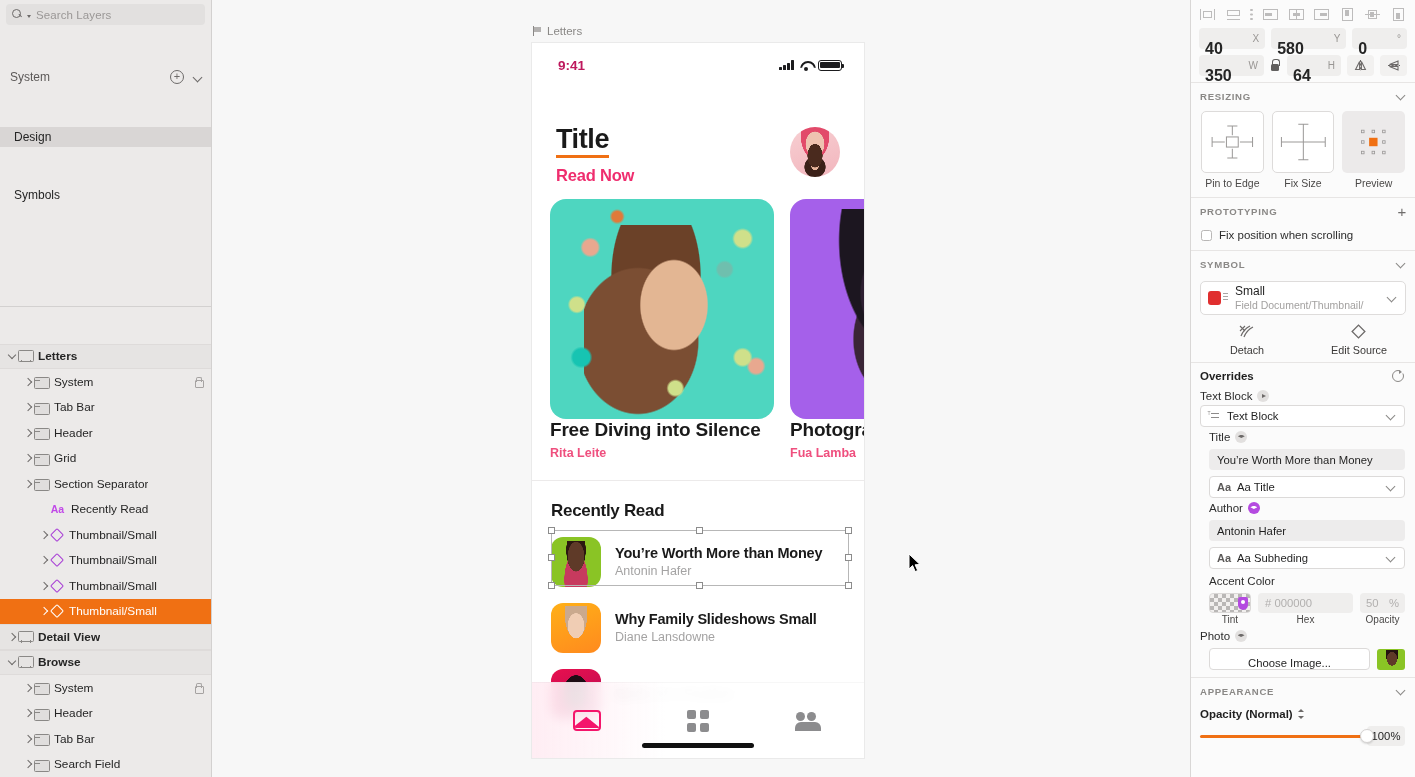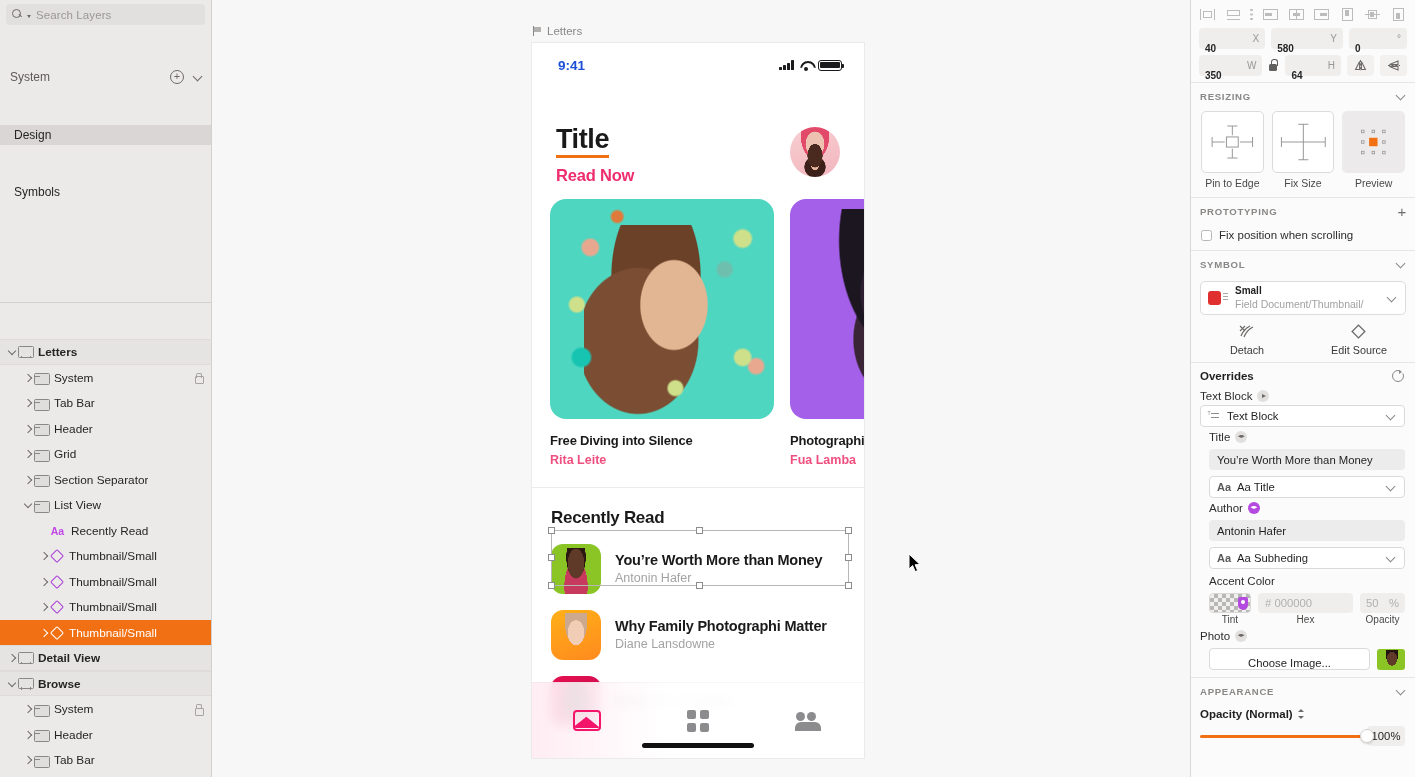--- a/index.html
+++ b/index.html
@@ -145,21 +145,21 @@
   .flag-ic::before{content:"";position:absolute;left:0;top:0;width:1.3px;height:10px;background:#8a8886;}
   .flag-ic::after{content:"";position:absolute;left:1.3px;top:0.5px;width:7px;height:5px;background:#b3b1b0;}
 
   .phone {
     position: absolute; left: 320px; top: 43px; width: 332px; height: 715px;
     background: #ffffff; overflow: hidden;
     box-shadow: 0 0 0 1px rgba(0,0,0,0.05);
   }
   .statusbar {
     height: 44px; display:flex; align-items:center; justify-content:space-between;
-    padding: 0 22px 0 26px; font-size: 13.5px; font-weight: bold; color:#1d4ed8;
+    padding: 0 22px 0 26px; font-size: 13.5px; font-weight: bold; color:#be185d;
   }
   .sb-right { display:flex; align-items:center; gap:5px; }
   .sig { display:flex; align-items:flex-end; gap:1.5px; height:10px; }
   .sig i { width:2.6px; background:#1c1c1e; border-radius:.6px; display:block; }
   .sig i:nth-child(1){height:3.5px}.sig i:nth-child(2){height:5.5px}
   .sig i:nth-child(3){height:7.5px}.sig i:nth-child(4){height:10px}
   .wifi { width:14px;height:10px;position:relative; }
   .wifi::before{
     content:"";position:absolute;left:1px;top:1px;width:12px;height:12px;
     border:2px solid #1c1c1e;border-radius:50%;
@@ -221,21 +221,21 @@
       radial-gradient(circle at 30% 8%,#e07a3a 0 2%,transparent 3%);
   }
   .card-img.purple { background:#a560ea; }
   .card-img.purple::before{
     content:"";position:absolute;left:10px;top:10px;width:190px;height:210px;
     background:
       radial-gradient(ellipse at 56% 40%, #2e2032 0 30%, transparent 31%),
       radial-gradient(ellipse at 60% 15%, #1c1620 0 46%, transparent 47%),
       radial-gradient(ellipse at 52% 62%, #3a2536 0 32%, transparent 33%);
   }
-  .card-ttl { font-size:13px; font-weight:bold; color:#1a1a1a; margin-top:14px; letter-spacing:-0.2px; white-space:nowrap;}
+  .card-ttl { font-size:19px; font-weight:bold; color:#1a1a1a; letter-spacing:-0.2px; white-space:nowrap;}
   .card-auth { font-size:12.5px; font-weight:bold; color:#ef4f7e; margin-top:5px; }
 
   .sec-sep { height:1px; background:#eceaea; margin: 20px 0 0 0; }
 
   .list-head { font-size:17px; font-weight:bold; color:#1a1a1a; padding: 20px 0 0 19px; letter-spacing:-0.3px;}
 
   .list { padding: 13px 0 0 19px; }
   .list-item { display:flex; align-items:center; gap:14px; height:56px; margin-bottom:10px; }
   .thumb { width:50px;height:50px;border-radius:12px;flex:0 0 50px;overflow:hidden;position:relative; }
   .thumb.green { background:#8ac425; }
@@ -313,21 +313,21 @@
   .dots { width:3px;height:13px;position:relative;opacity:.55;}
   .dots::before,.dots::after{content:"";position:absolute;left:0;width:2.4px;height:2.4px;background:#8c8a89;border-radius:50%;}
   .dots::before{top:1px;box-shadow:0 4.5px 0 #8c8a89;}
   .dots::after{top:10px;}
 
   .field-row { display:flex; align-items:center; gap:6px; padding:0 8px 6px 8px; }
   .fld {
     background:#efeeed; border-radius:4px; height:21px; display:flex; align-items:center;
     padding:0 6px; flex:1 1 auto; justify-content:space-between;
   }
-  .fld .v { font-size:10px; color:#252525; font-weight:bold;margin-top:20px;}
+  .fld .v { font-size:16px; color:#252525; font-weight:bold;margin-top:20px;}
   .fld .u { font-size:10px; color:#999694; }
   .icon-btn {
     width:27px;height:21px;background:#f2f1f0;border-radius:4px;display:flex;
     align-items:center;justify-content:center; flex:0 0 27px;
   }
   .lock-small { width:11px;height:13px;position:relative;flex:0 0 11px;opacity:.8;}
   .lock-small::before{content:"";position:absolute;left:1px;top:5px;width:8px;height:7px;background:#3c3a39;border-radius:1.5px;}
   .lock-small::after{content:"";position:absolute;left:2.2px;top:0px;width:5.4px;height:6px;border:1.4px solid #3c3a39;border-bottom:none;border-radius:3px 3px 0 0;}
 
   .sec-head {
@@ -348,21 +348,21 @@
   .cbox { width:11px;height:11px;border:1px solid #b9b7b6;border-radius:2.5px;background:#fff;flex:0 0 11px;}
 
   .sym-card {
     margin:4px 9px 0 9px; border:1px solid #dedcdb; border-radius:5px; background:#fff;
     height:34px; display:flex; align-items:center; padding:0 7px; gap:7px;
   }
   .sym-thumb { width:20px;height:17px;position:relative;flex:0 0 20px; }
   .sym-thumb .sq { position:absolute;left:0;top:1px;width:13px;height:14px;background:#e02f2f;border-radius:3px;}
   .sym-thumb .li { position:absolute;right:0;top:3px;width:5px;height:1.2px;background:#a9a7a6;
     box-shadow:0 3px 0 #a9a7a6, 0 6px 0 #a9a7a6;}
-  .sym-name { font-size:10px;font-weight:bold;color:#1f1f1f;line-height:1.25; }
+  .sym-name { font-size:12px;font-weight:normal;color:#1f1f1f;line-height:1.25; }
   .sym-path { font-size:10.5px;color:#a3a1a0;line-height:1.25; }
 
   .detach-row { display:flex; padding:8px 0 6px 0; }
   .detach-cell { flex:1 1 0; text-align:center; }
   .detach-cap { font-size:10.8px;color:#3a3837;margin-top:2px; }
 
   .ov-title { display:flex;align-items:center;justify-content:space-between;padding:6px 10px 3px 9px; }
   .ov-title span { font-size:11.5px;font-weight:bold;color:#1f1f1f; }
   .reset-ic { width:14px;height:14px;position:relative; }
   .reset-ic::before{
@@ -500,26 +500,20 @@
           <span style="width:22px;flex:0 0 22px"></span>
           <span class="chev"></span>
           <span class="ic-folder"></span>
           <span class="lname">Grid</span>
         </div>
         <div class="layer-row">
           <span style="width:22px;flex:0 0 22px"></span>
           <span class="chev"></span>
           <span class="ic-folder"></span>
           <span class="lname">Section Separator</span>
-        </div>
-        <div class="layer-row">
-          <span style="width:22px;flex:0 0 22px"></span>
-          <span class="chev open"></span>
-          <span class="ic-folder"></span>
-          <span class="lname">List View</span>
         </div>
         <div class="layer-row">
           <span style="width:38px;flex:0 0 38px"></span>
           <span class="chev none"></span>
           <span class="ic-text">Aa</span>
           <span class="lname">Recently Read</span>
         </div>
         <div class="layer-row">
           <span style="width:38px;flex:0 0 38px"></span>
           <span class="chev"></span>
@@ -643,21 +637,21 @@
         <div class="list-item">
           <div class="thumb green"></div>
           <div>
             <div class="li-ttl">You’re Worth More than Money</div>
             <div class="li-auth">Antonin Hafer</div>
           </div>
         </div>
         <div class="list-item">
           <div class="thumb orange"></div>
           <div>
-            <div class="li-ttl">Why Family Photographi Matter</div>
+            <div class="li-ttl">Why Family Slideshows Small</div>
             <div class="li-auth">Diane Lansdowne</div>
           </div>
         </div>
         <div class="list-item">
           <div class="thumb red"></div>
           <div>
             <div class="li-ttl">Birds of a Feather</div>
           </div>
         </div>
       </div>

